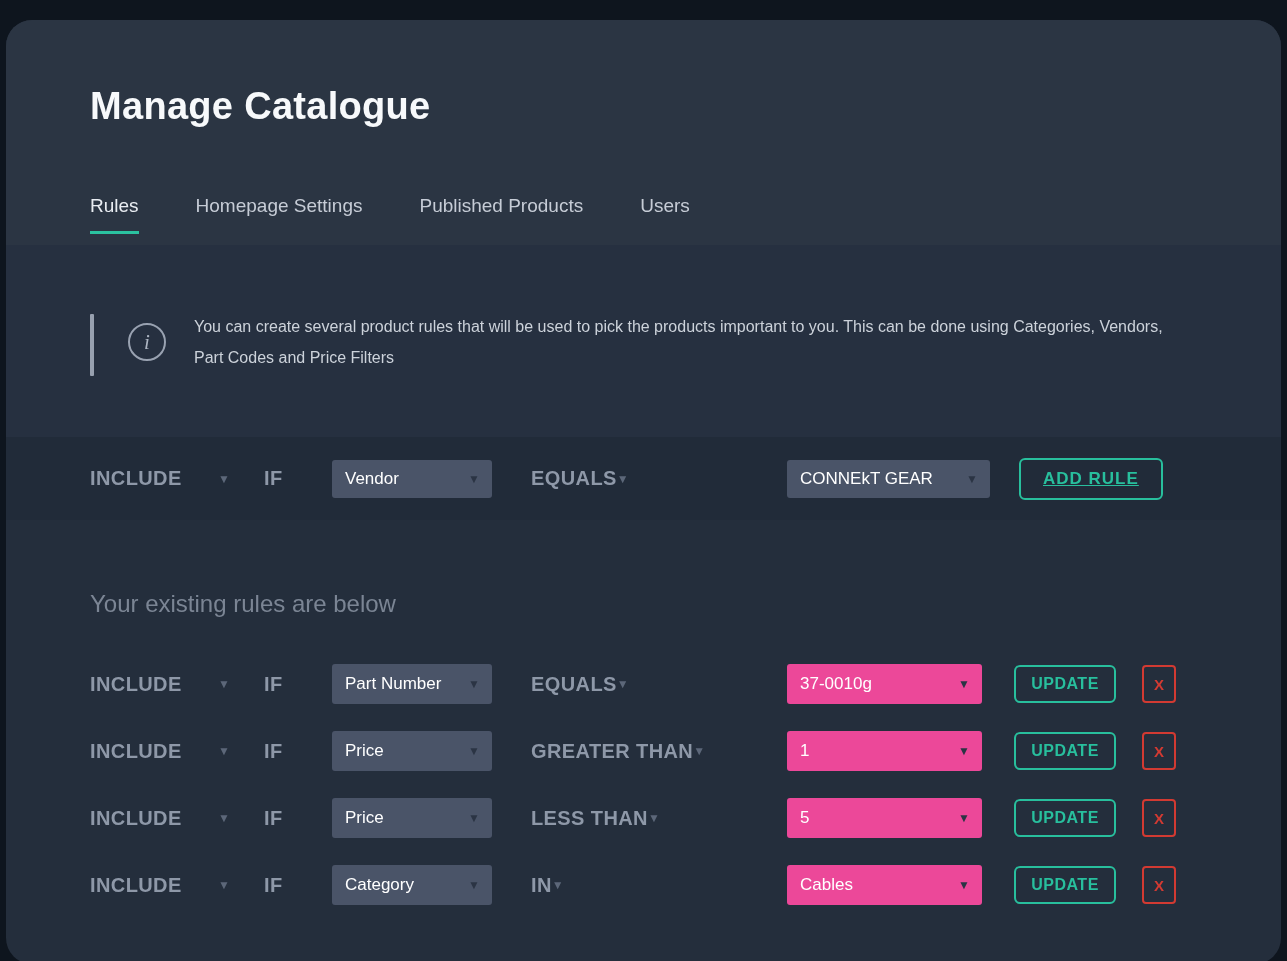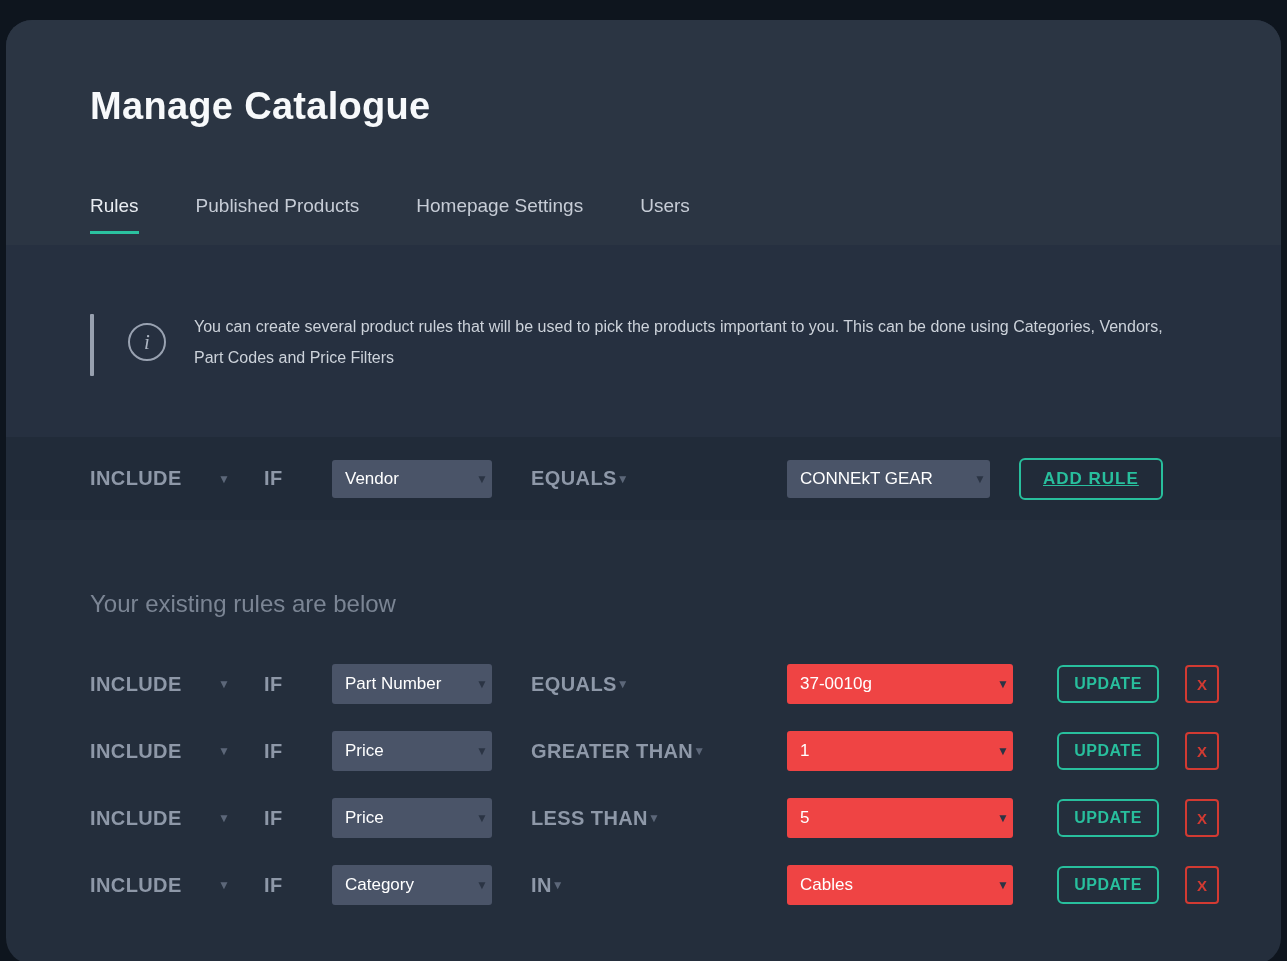--- a/index.html
+++ b/index.html
@@ -35,35 +35,35 @@
   .info-text { margin-left:28px; width:985px; font-size:16px; line-height:31px; color:#ccd2da; }
   
   .rule-grid { display:flex; align-items:center; padding-left:84px; }
   .label-strong { font-size:20px; font-weight:700; color:#8e98a8; letter-spacing:0.4px; }
   .caret { font-size:12px; color:#5c6779; line-height:1; }
   .box-caret { color:#2b3444; }
   .cell-action { width:140px; display:flex; align-items:center; justify-content:space-between; cursor:pointer; }
   .cell-if { width:102px; padding-left:34px; }
   .dropdown {
     height:40px; border-radius:3px; display:flex; align-items:center;
-    justify-content:space-between; padding:0 4px 0 13px;
+    justify-content:space-between; padding:0 12px 0 13px;
     color:#ffffff; font-size:17px; cursor:pointer;
   }
   .field-dropdown { width:160px; background:#4a5468; }
-  .value-dropdown { width:226px; background:#ef4444; margin-left:0; }
+  .value-dropdown { width:195px; background:#ec4899; margin-left:0; }
   .cell-condition {
     width:256px; margin-left:39px; display:flex; align-items:center;
     padding-right:14px; cursor:pointer;
   }
   .btn-teal {
     background:transparent; border:2px solid #28bf9d; color:#28bf9d;
     border-radius:6px; font-family:"Liberation Sans", sans-serif;
     font-weight:700; cursor:pointer;
   }
-  .btn-update { width:102px; height:38px; font-size:16px; letter-spacing:0.5px; margin-left:44px; }
+  .btn-update { width:102px; height:38px; font-size:16px; letter-spacing:0.5px; margin-left:32px; }
   .btn-add { height:42px; padding:0 22px; font-size:17px; letter-spacing:1px; margin-left:29px;text-decoration:underline; }
   .btn-red {
     background:transparent; border:2px solid #d23a32; color:#d23a32;
     border-radius:4px; width:34px; height:38px; font-size:15px; font-weight:700;
     font-family:"Liberation Sans", sans-serif; cursor:pointer; margin-left:26px;
   }
   
   .builder { height:83px; background:#212b39; display:flex; align-items:center; }
   .builder .rule-grid { flex:1; }
   .builder .field-dropdown { height:38px; }
@@ -78,24 +78,24 @@
 
 <div class="card">
 
   <div class="header">
     <div class="title">Manage Catalogue</div>
     <div class="tabs">
         <div class="tab active">
     <span>Rules</span>
   </div>
         <div class="tab">
+    <span>Homepage Settings</span>
+  </div>
+        <div class="tab">
     <span>Published Products</span>
-  </div>
-        <div class="tab">
-    <span>Homepage Settings</span>
   </div>
         <div class="tab">
     <span>Users</span>
   </div>
       </div>
   </div>
 
   <div class="info-section">
     <div class="info-row">
       <div class="info-bar"></div>

